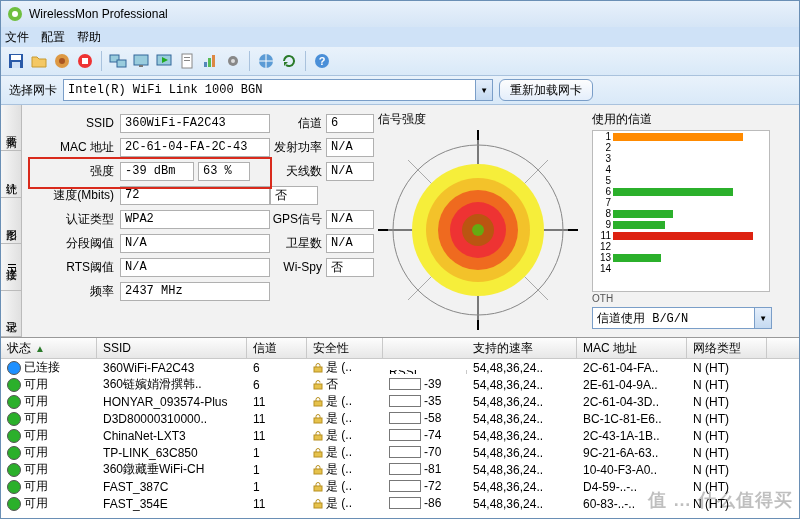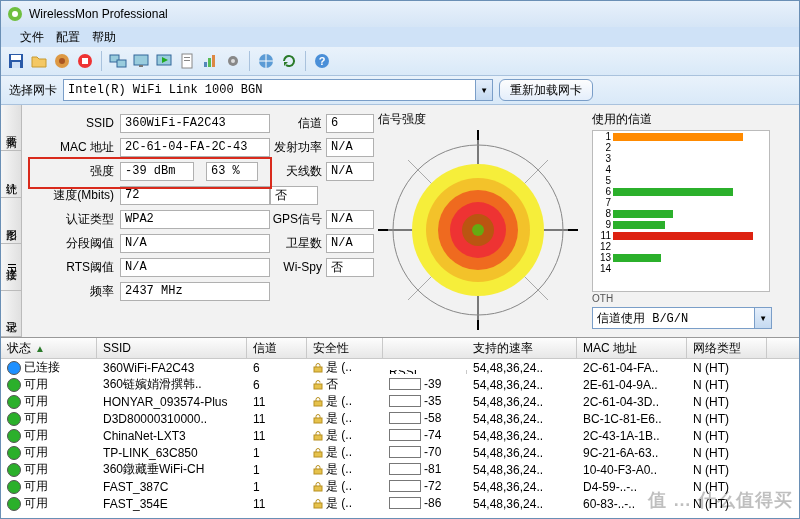--- a/index.html
+++ b/index.html
@@ -1,19 +1,19 @@
 <!DOCTYPE html>
 <html><head>
 <meta charset="utf-8">
 <style>
   html,body{margin:0;padding:0;font-family:"Microsoft YaHei","SimSun",Tahoma,sans-serif;font-size:12px;color:#000;background:#fff;}
   .window{width:800px;height:519px;border:1px solid #6a8fb5;box-sizing:border-box;background:#fff;position:relative;overflow:hidden;}
   .titlebar{height:26px;background:linear-gradient(#e8f1fb,#d5e5f6);display:flex;align-items:center;padding:0 6px;font-size:12px;}
   .titlebar .ico{width:16px;height:16px;margin-right:6px;}
-  .menubar{height:20px;background:#cfe2f7;display:flex;align-items:center;padding:0 19px;gap:12px;font-size:12px;}
+  .menubar{height:20px;background:#cfe2f7;display:flex;align-items:center;padding:0 4px;gap:12px;font-size:12px;}
   .menubar span{cursor:default;}
   .toolbar{height:28px;background:linear-gradient(#e9f2fb,#d9e9f8);border-bottom:1px solid #a9c2dd;display:flex;align-items:center;padding:0 6px;gap:5px;}
   .tb-ico{width:18px;height:18px;display:flex;align-items:center;justify-content:center;}
   .sep{width:1px;height:20px;background:#a9c2dd;margin:0 2px;}
   .nic-row{height:28px;background:linear-gradient(#e9f2fb,#d9e9f8);border-bottom:1px solid #a9c2dd;display:flex;align-items:center;padding:0 8px;gap:6px;text-align:right;}
   .combo{height:20px;border:1px solid #7a9ec8;background:#fff;display:flex;align-items:center;padding:0 4px;font-family:"Courier New",monospace;font-size:12px;position:relative;}
   .combo .arrow{position:absolute;right:0;top:0;width:16px;height:100%;background:linear-gradient(#e4eefb,#c5daf1);display:flex;align-items:center;justify-content:center;border-left:1px solid #7a9ec8;}
   .btn{height:20px;border:1px solid #7a9ec8;background:linear-gradient(#fdfdfd,#e4eefb);padding:0 10px;display:flex;align-items:center;font-size:12px;border-radius:6px;}
   .body-area{display:flex;height:232px;background:#f2f2f2;}
   .side-tabs{width:20px;background:#e4e4e4;border-right:1px solid #bbb;display:flex;flex-direction:column;}
@@ -187,21 +187,21 @@
             <div class="dl-val2">6</div>
           </div>
         <div class="detail-row">
             <div class="dl-lab">MAC 地址</div>
             <div class="dl-val">2C-61-04-FA-2C-43</div>
             <div class="dl-lab2">发射功率</div>
             <div class="dl-val2">N/A</div>
           </div>
         <div class="detail-row">
             <div class="dl-lab">强度</div>
-          <div style="width:150px;display:flex;gap:12px;">
+          <div style="width:150px;display:flex;gap:4px;">
             <div class="dl-val" style="width:74px">-39 dBm</div>
             <div class="dl-val" style="width:52px">63 %</div>
           </div>
           <div class="dl-lab2">天线数</div>
             <div class="dl-val2">N/A</div>
           </div>
         <div class="detail-row">
             <div class="dl-lab">速度(Mbits)</div>
             <div class="dl-val">72</div>
             <div class="dl-val2">否</div>

